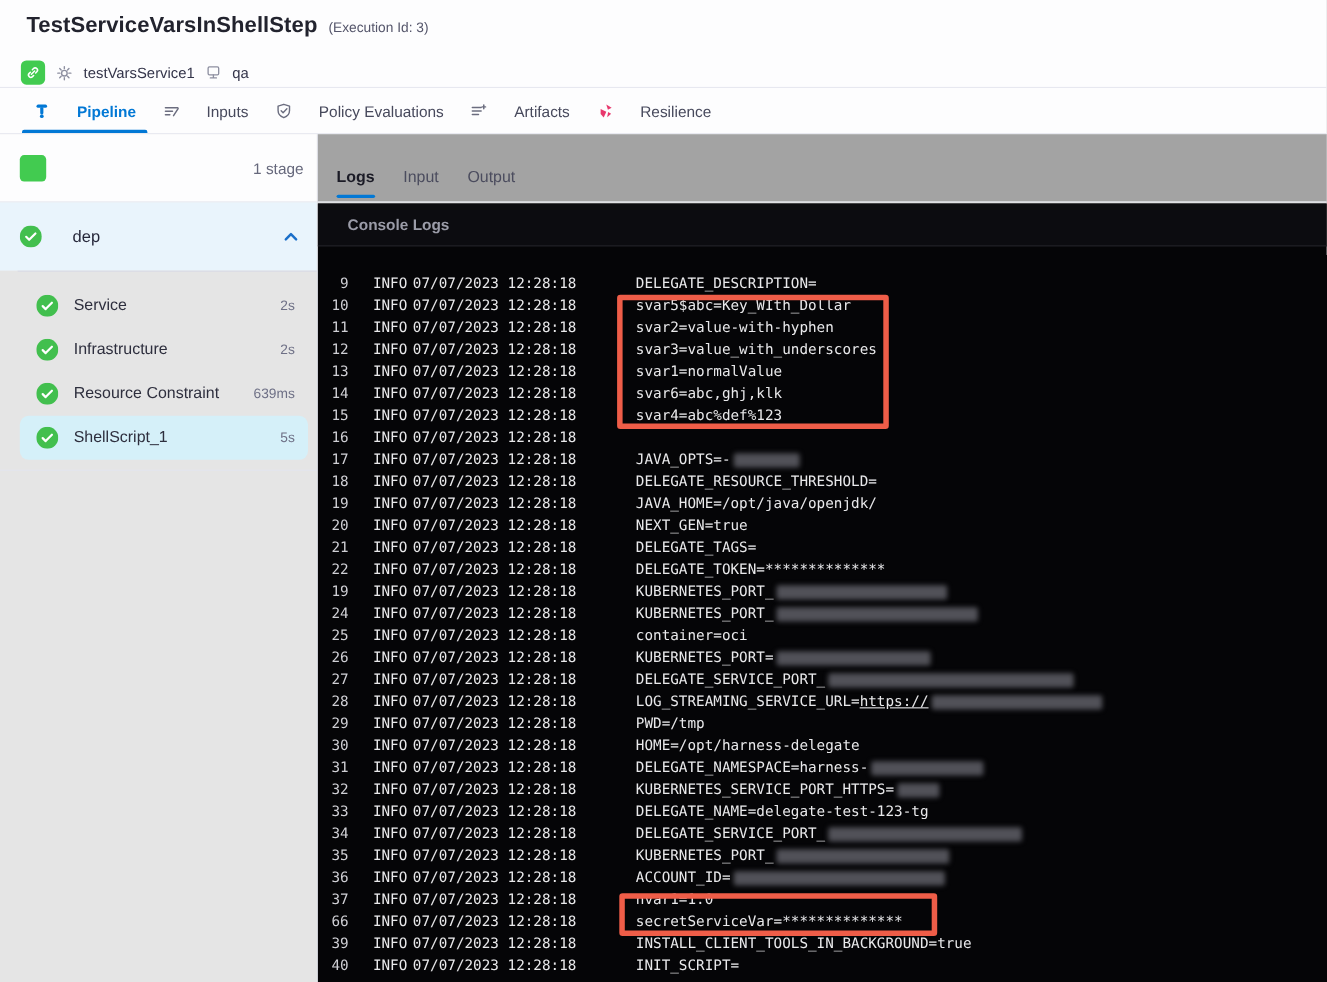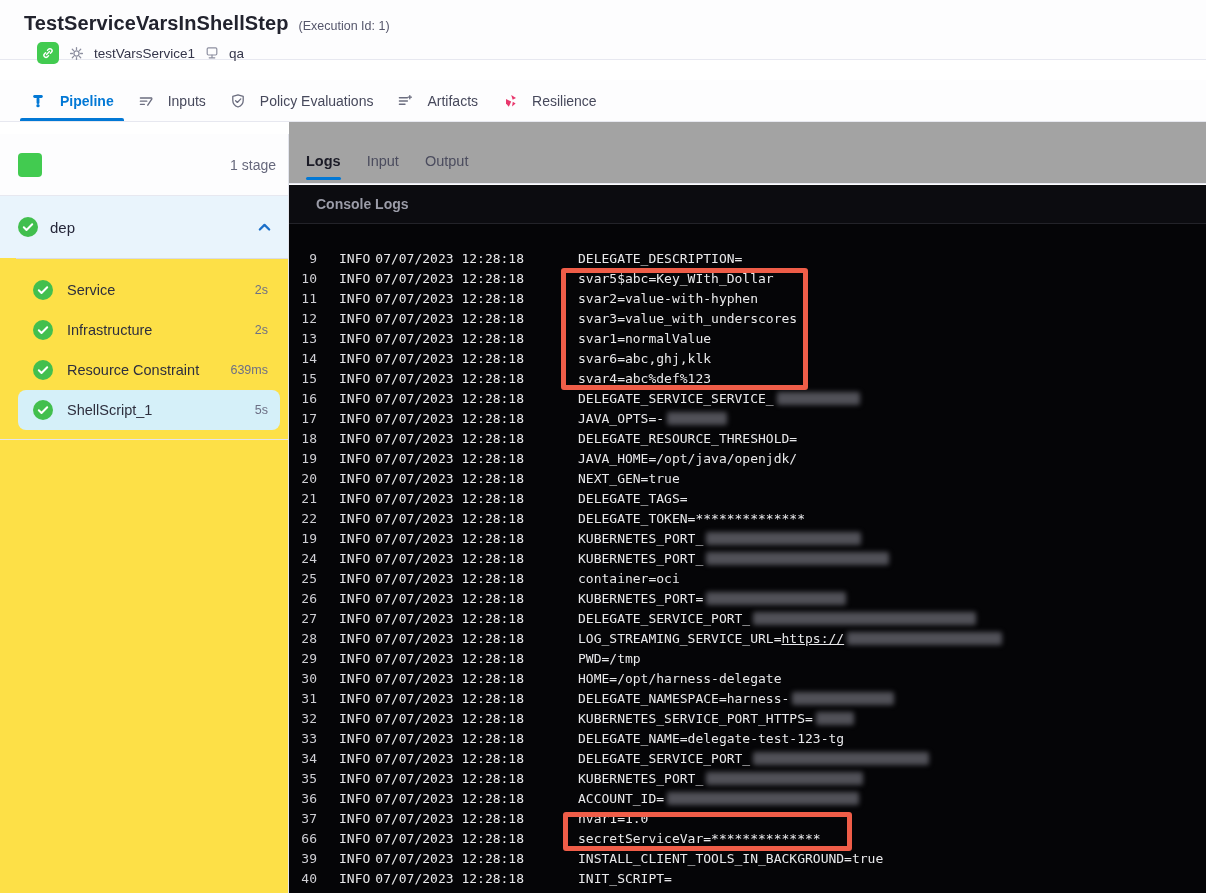--- a/index.html
+++ b/index.html
@@ -2,50 +2,50 @@
 <html><head>
 <meta charset="utf-8">
 <style>
   * { margin:0; padding:0; box-sizing:border-box; }
   html,body { width:1206px; height:893px; overflow:hidden; background:#fff;
     font-family:"Liberation Sans", sans-serif; }
   .icon { display:inline-flex; align-items:center; justify-content:center; }
   .icon svg { display:block; }
 
   
-  .app-header { position:absolute; left:0; top:0; width:1206px; height:60px;
+  .app-header { position:absolute; left:0; top:0; width:1206px; height:80px;
     background:#fdfdfe; border-bottom:1px solid #e7e8f0; }
   .title-row { display:flex; align-items:baseline; padding:12px 0 0 24px; }
   .page-title { font-size:20px; font-weight:700; color:#22232e; letter-spacing:.1px; }
   .exec-id { font-size:12.5px; color:#55566b; margin-left:10px; }
-  .meta-row { display:flex; align-items:center; gap:9px; padding-left:37px; margin-top:7px; }
+  .meta-row { display:flex; align-items:center; gap:9px; padding-left:19px; margin-top:20px; }
   .chain-badge { width:22px; height:22px; border-radius:5px; background:#42cb50;
     display:flex; align-items:center; justify-content:center; }
   .meta-label { font-size:13.5px; color:#34354a; }
 
   
   .tab-strip { position:absolute; left:0; top:80px; width:1206px; height:42px;
     background:#fdfdfe; border-bottom:1px solid #e7e8f0;
     display:flex; align-items:stretch; padding-left:20px; gap:4px; }
-  .hdr-tab { position:relative; display:flex; align-items:center; gap:14px;
+  .hdr-tab { position:relative; display:flex; align-items:center; gap:24px;
     padding:0 10px; font-size:14px; color:#47495c; cursor:pointer;justify-content:center; }
   .hdr-tab.active { color:#0278d5; font-weight:600; }
   .hdr-tab.active::after { content:""; position:absolute; left:0; right:0; bottom:0;
     height:3px; background:#0278d5; border-radius:2px 2px 0 0; }
 
   
-  .sidebar { position:absolute; left:0; top:134px; width:289px; bottom:0;
-    background:#fde047; border-right:1px solid #e2e4ec; }
+  .sidebar { position:absolute; left:0; top:122px; width:289px; bottom:0;
+    background:#e5e5e5; border-right:1px solid #e2e4ec; }
   .sidebar-header { height:62px; border-bottom:1px solid #e7e8f0; background:#fdfdfe;
     display:flex; align-items:center; justify-content:space-between; padding:0 12px 0 18px; }
   .stage-chip { width:24px; height:24px; border-radius:4px; background:#42cb50; }
   .stage-count { font-size:14px; color:#66687c; }
   .stage-row { height:62px; background:#e9f4fc; display:flex; align-items:center;
     padding:0 16px 0 18px; cursor:pointer; }
-  .stage-name { font-size:15px; color:#26273a; margin-left:12px; }
+  .stage-name { font-size:15px; color:#26273a; margin-left:28px; }
   .stage-row .chev { margin-left:auto; }
   .stage-sep { height:1px; background:#d9dbe6; margin-left:16px; }
   .steps { padding:11px 8px 0 18px; }
   .step-row { height:40px; display:flex; align-items:center; padding:0 12px 0 15px;
     border-radius:8px; cursor:pointer; }
   .step-row.selected { background:#d5f0f9; }
   .step-label { font-size:14.5px; color:#2e2f3e; margin-left:14px; }
   .step-duration { margin-left:auto; font-size:12.5px; color:#6d6f85; }
   .steps-sep { height:1px; background:#e3e5ee; margin-top:9px; }
 
@@ -75,21 +75,21 @@
     border-radius:2px; filter:blur(2.5px); margin-left:3px; }
   .hl-box { position:absolute; border:5px solid #ef5d48; border-radius:3px;
     pointer-events:none; z-index:5; }
 </style>
 </head>
 <body>
 
 <div class="app-header">
   <div class="title-row">
     <span class="page-title">TestServiceVarsInShellStep</span>
-    <span class="exec-id">(Execution Id: 1)</span>
+    <span class="exec-id">(Execution Id: 3)</span>
   </div>
   <div class="meta-row">
     <span class="chain-badge">
       <svg viewBox="0 0 24 24" width="14" height="14">
           <g fill="none" stroke="#fff" stroke-width="2.4" stroke-linecap="round">
             <path d="M9.5 14.5l5-5"></path>
             <path d="M11 7.5l1.8-1.8a3.6 3.6 0 0 1 5.1 5.1l-1.8 1.8"></path>
             <path d="M13 16.5l-1.8 1.8a3.6 3.6 0 0 1-5.1-5.1l1.8-1.8"></path>
           </g>
         </svg>
@@ -249,21 +249,21 @@
   <div class="console">
     <div class="console-header">Console Logs</div>
     <div class="log-body" id="log-rows">
         <div class="log-row"><span class="log-num">9</span><span class="log-level">INFO</span><span class="log-ts">07/07/2023 12:28:18</span><span class="log-msg"><span class="">DELEGATE_DESCRIPTION=</span></span></div>
         <div class="log-row"><span class="log-num">10</span><span class="log-level">INFO</span><span class="log-ts">07/07/2023 12:28:18</span><span class="log-msg"><span class="">svar5$abc=Key_WIth_Dollar</span></span></div>
         <div class="log-row"><span class="log-num">11</span><span class="log-level">INFO</span><span class="log-ts">07/07/2023 12:28:18</span><span class="log-msg"><span class="">svar2=value-with-hyphen</span></span></div>
         <div class="log-row"><span class="log-num">12</span><span class="log-level">INFO</span><span class="log-ts">07/07/2023 12:28:18</span><span class="log-msg"><span class="">svar3=value_with_underscores</span></span></div>
         <div class="log-row"><span class="log-num">13</span><span class="log-level">INFO</span><span class="log-ts">07/07/2023 12:28:18</span><span class="log-msg"><span class="">svar1=normalValue</span></span></div>
         <div class="log-row"><span class="log-num">14</span><span class="log-level">INFO</span><span class="log-ts">07/07/2023 12:28:18</span><span class="log-msg"><span class="">svar6=abc,ghj,klk</span></span></div>
         <div class="log-row"><span class="log-num">15</span><span class="log-level">INFO</span><span class="log-ts">07/07/2023 12:28:18</span><span class="log-msg"><span class="">svar4=abc%def%123</span></span></div>
-        <div class="log-row"><span class="log-num">16</span><span class="log-level">INFO</span><span class="log-ts">07/07/2023 12:28:18</span><span class="log-msg"><span class="">DELEGATE_SERVICE_SERVICE_</span><span class="redact" style="width: 83px;"></span></span></div>
+        <div class="log-row"><span class="log-num">16</span><span class="log-level">INFO</span><span class="log-ts">07/07/2023 12:28:18</span></div>
         <div class="log-row"><span class="log-num">17</span><span class="log-level">INFO</span><span class="log-ts">07/07/2023 12:28:18</span><span class="log-msg"><span class="">JAVA_OPTS=-</span><span class="redact" style="width: 60px;"></span></span></div>
         <div class="log-row"><span class="log-num">18</span><span class="log-level">INFO</span><span class="log-ts">07/07/2023 12:28:18</span><span class="log-msg"><span class="">DELEGATE_RESOURCE_THRESHOLD=</span></span></div>
         <div class="log-row"><span class="log-num">19</span><span class="log-level">INFO</span><span class="log-ts">07/07/2023 12:28:18</span><span class="log-msg"><span class="">JAVA_HOME=/opt/java/openjdk/</span></span></div>
         <div class="log-row"><span class="log-num">20</span><span class="log-level">INFO</span><span class="log-ts">07/07/2023 12:28:18</span><span class="log-msg"><span class="">NEXT_GEN=true</span></span></div>
         <div class="log-row"><span class="log-num">21</span><span class="log-level">INFO</span><span class="log-ts">07/07/2023 12:28:18</span><span class="log-msg"><span class="">DELEGATE_TAGS=</span></span></div>
         <div class="log-row"><span class="log-num">22</span><span class="log-level">INFO</span><span class="log-ts">07/07/2023 12:28:18</span><span class="log-msg"><span class="">DELEGATE_TOKEN=**************</span></span></div>
         <div class="log-row"><span class="log-num">19</span><span class="log-level">INFO</span><span class="log-ts">07/07/2023 12:28:18</span><span class="log-msg"><span class="">KUBERNETES_PORT_</span><span class="redact" style="width: 155px;"></span></span></div>
         <div class="log-row"><span class="log-num">24</span><span class="log-level">INFO</span><span class="log-ts">07/07/2023 12:28:18</span><span class="log-msg"><span class="">KUBERNETES_PORT_</span><span class="redact" style="width: 183px;"></span></span></div>
         <div class="log-row"><span class="log-num">25</span><span class="log-level">INFO</span><span class="log-ts">07/07/2023 12:28:18</span><span class="log-msg"><span class="">container=oci</span></span></div>
         <div class="log-row"><span class="log-num">26</span><span class="log-level">INFO</span><span class="log-ts">07/07/2023 12:28:18</span><span class="log-msg"><span class="">KUBERNETES_PORT=</span><span class="redact" style="width: 140px;"></span></span></div>

